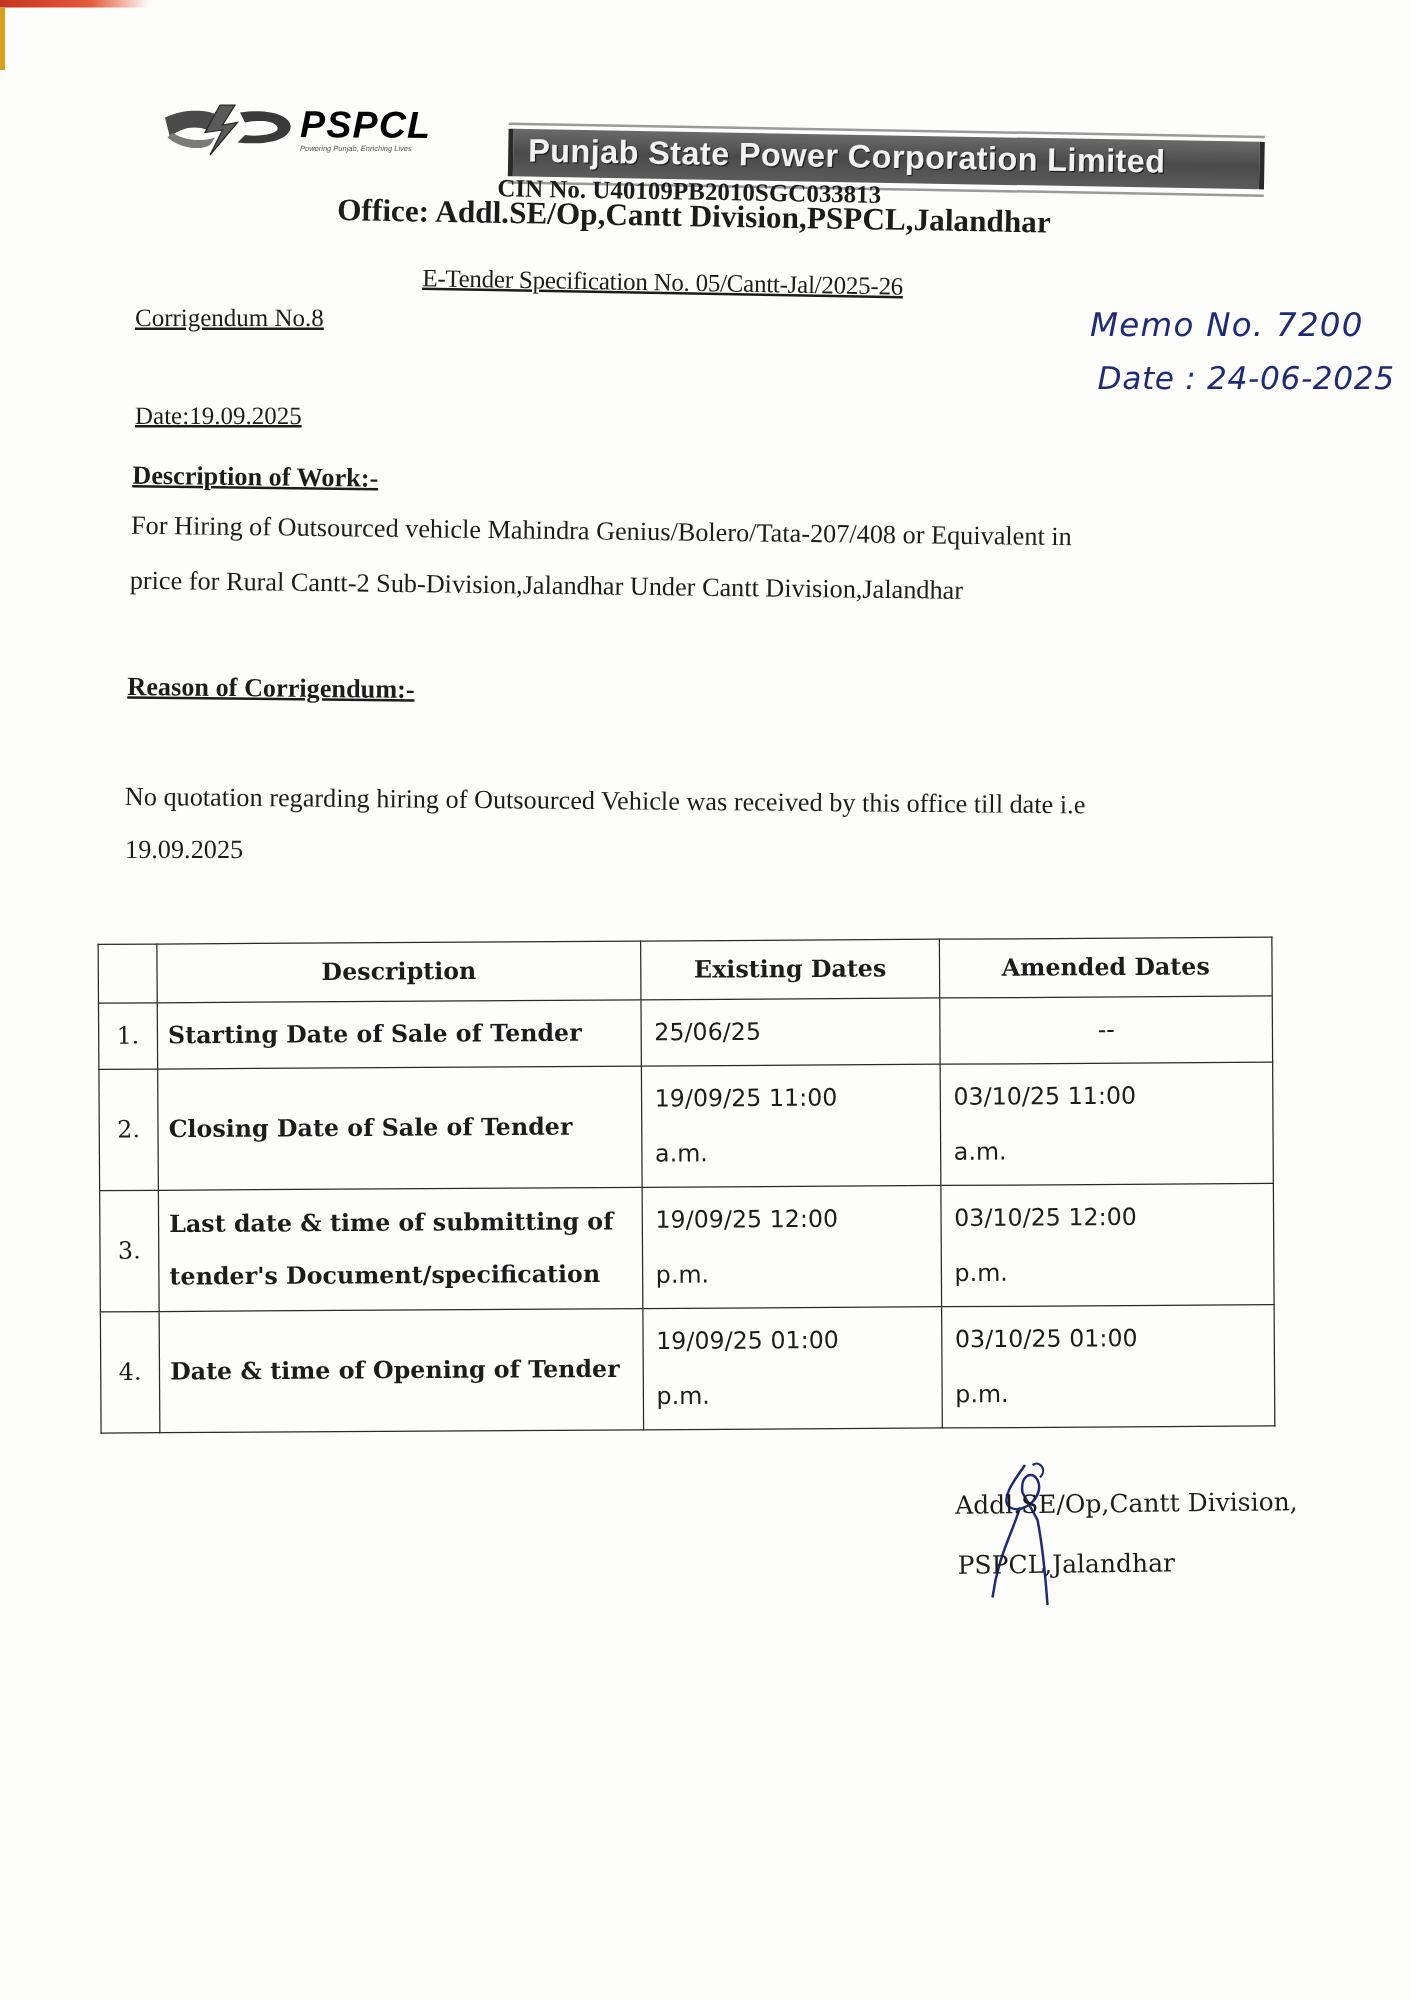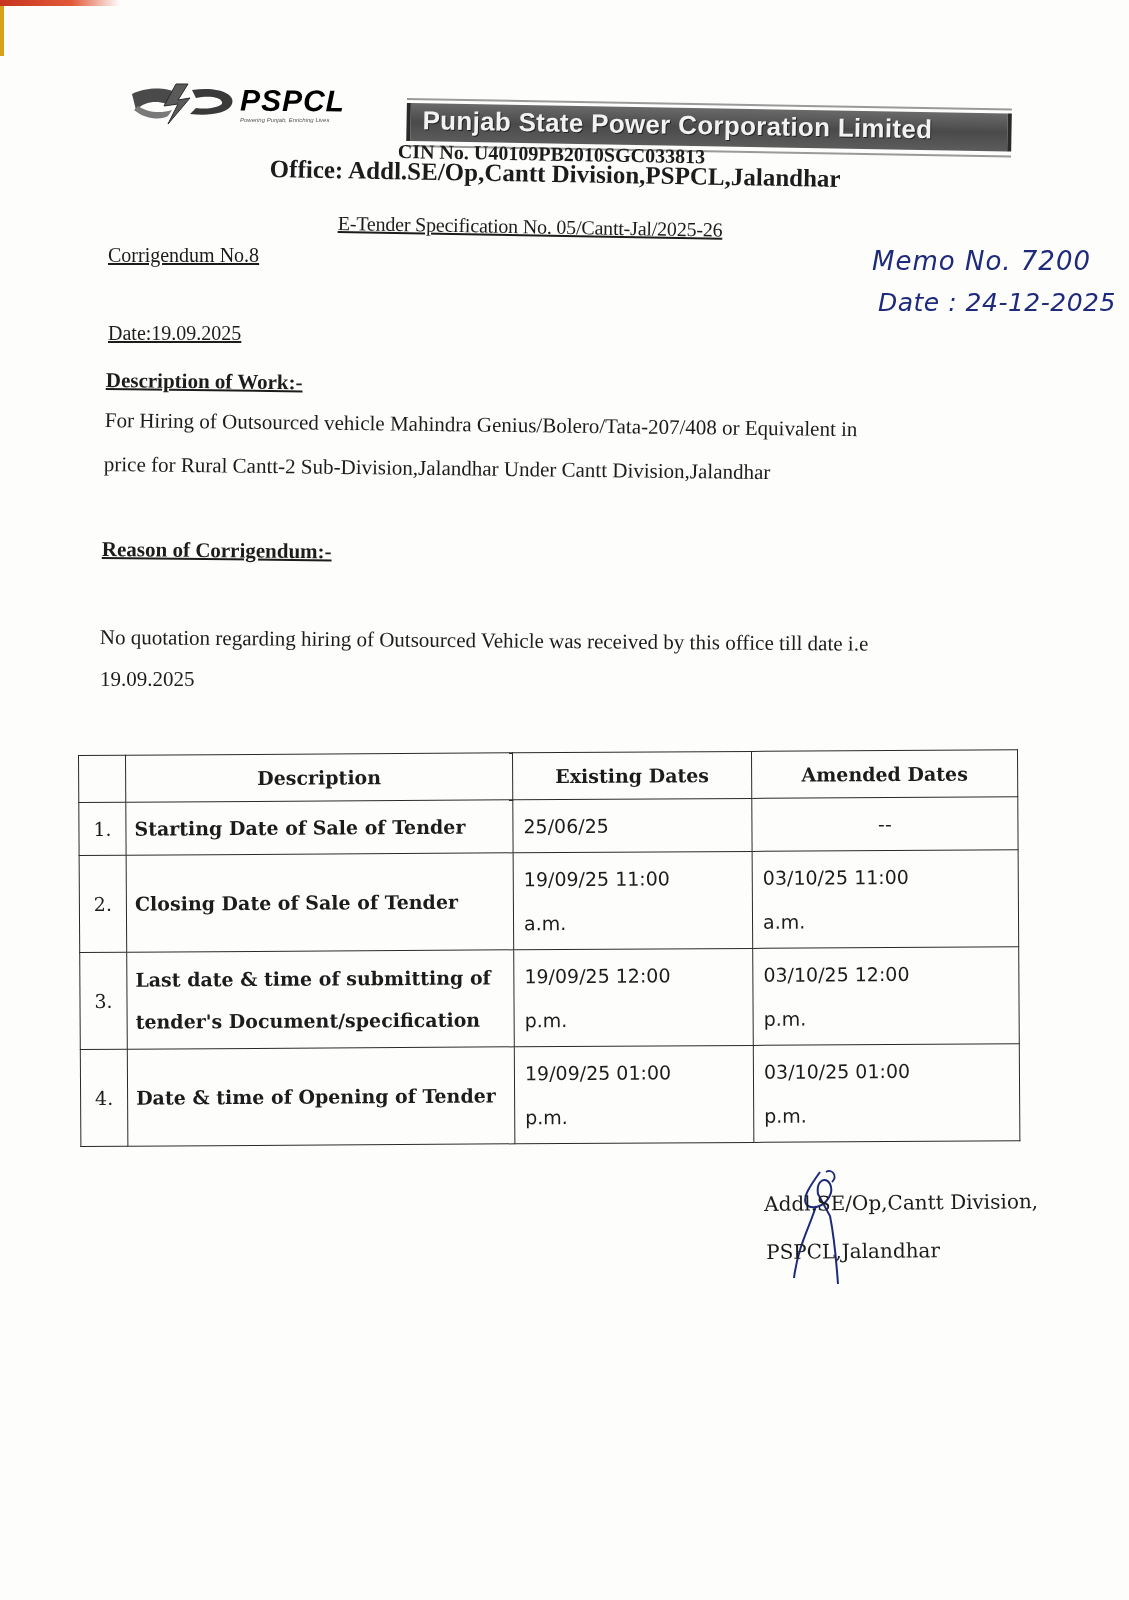--- a/index.html
+++ b/index.html
@@ -136,21 +136,21 @@
 </div>
 
 <div class="abs cin">CIN No. U40109PB2010SGC033813</div>
 <div class="abs office">Office: Addl.SE/Op,Cantt Division,PSPCL,Jalandhar</div>
 
 <div class="abs spec">E-Tender Specification No. 05/Cantt-Jal/2025-26</div>
 <div class="abs corr-no">Corrigendum No.8</div>
 <div class="abs corr-date">Date:19.09.2025</div>
 
 <div class="abs memo">Memo No. 7200</div>
-<div class="abs memo-date">Date : 24-12-2025</div>
+<div class="abs memo-date">Date : 24-06-2025</div>
 
 <div class="abs heading h-desc">Description of Work:-</div>
 <div class="abs p-desc1">For Hiring of Outsourced vehicle Mahindra Genius/Bolero/Tata-207/408 or Equivalent in</div>
 <div class="abs p-desc2">price for Rural Cantt-2 Sub-Division,Jalandhar Under Cantt Division,Jalandhar</div>
 
 <div class="abs heading h-reason">Reason of Corrigendum:-</div>
 <div class="abs p-reason1">No quotation regarding hiring of Outsourced Vehicle was received by this office till date i.e</div>
 <div class="abs p-reason2">19.09.2025</div>
 
 <div class="abs table-wrap">

